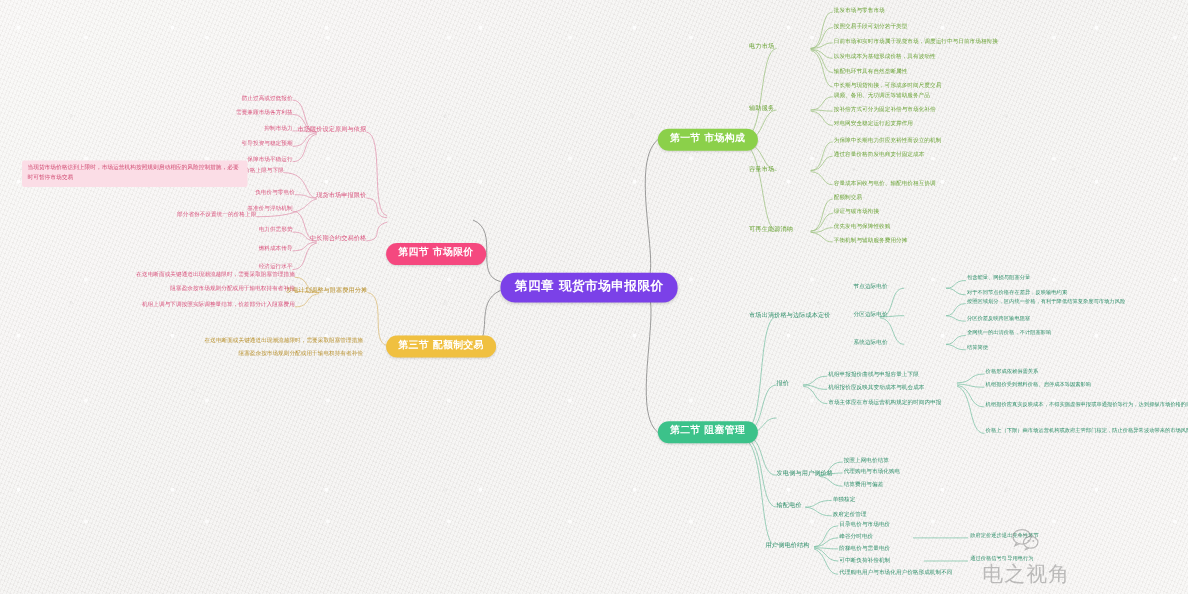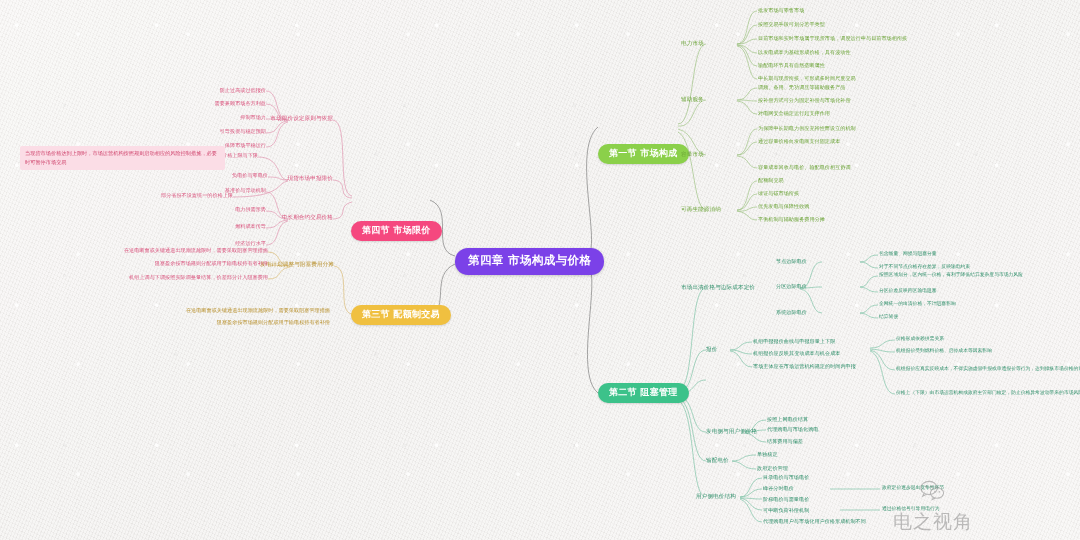--- a/index.html
+++ b/index.html
@@ -40,21 +40,21 @@
     padding: 5px 11px 6px;
     border-radius: 11px;
     color: #ffffff;
     font-size: 9px;
     font-weight: bold;
     letter-spacing: .3px;
     box-shadow: 0 1px 2px rgba(0,0,0,.13);
   }
   .sec.pink   { background: #f5487f; margin-top: 33px; }
   .sec.yellow { background: #f0c040; }
-  .sec.green  { background: #8bd04a; margin-top: 27px; }
+  .sec.green  { background: #8bd04a; }
   .sec.teal   { background: #3cc28a; }
 
   .l2 { font-size: 5.6px; letter-spacing: .1px; }
   .l3 { font-size: 5.1px; letter-spacing: .05px; }
   .l4 { font-size: 4.8px; letter-spacing: 0; }
 
   .c-pink   { color: #d9527c; }
   .c-yellow { color: #b8902c; }
   .c-green  { color: #6aa336; }
   .c-teal   { color: #2f8f6a; }
@@ -191,21 +191,21 @@
     </g>
 
     <g fill="none" stroke="#d5b05c" stroke-width="0.7" opacity="0.8">
       <path d="M352,314 C336,312 352,268 334,266"></path>
       <path d="M290,266 C276,266 282,252 268,252"></path>
       <path d="M290,266 C276,266 283,265 268,265"></path>
       <path d="M290,267 C276,269 283,279 268,279"></path>
     </g>
   </svg>
 
-  <div class="node root" style="left:455px; top:248px;">第四章 市场构成与价格</div>
+  <div class="node root" style="left:455px; top:248px;">第四章 现货市场申报限价</div>
 
   <div class="node sec green" style="left:598px; top:117px;">第一节 市场构成</div>
   <div class="node sec teal" style="left:598px; top:383px;">第二节 阻塞管理</div>
   <div class="node sec yellow" style="left:351px; top:305px;">第三节 配额制交易</div>
   <div class="node sec pink" style="left:351px; top:188px;">第四节 市场限价</div>
 
   <div class="node l2 c-green" style="left:681px; top:41px;">电力市场</div>
   <div class="node l3 c-green" style="left:758px; top:8px;">批发市场与零售市场</div>
   <div class="node l3 c-green" style="left:758px; top:22px;">按照交易手段可划分若干类型</div>
   <div class="node l3 c-green" style="left:758px; top:36px;">日前市场和实时市场属于现货市场，调度运行中与日前市场相衔接</div>

